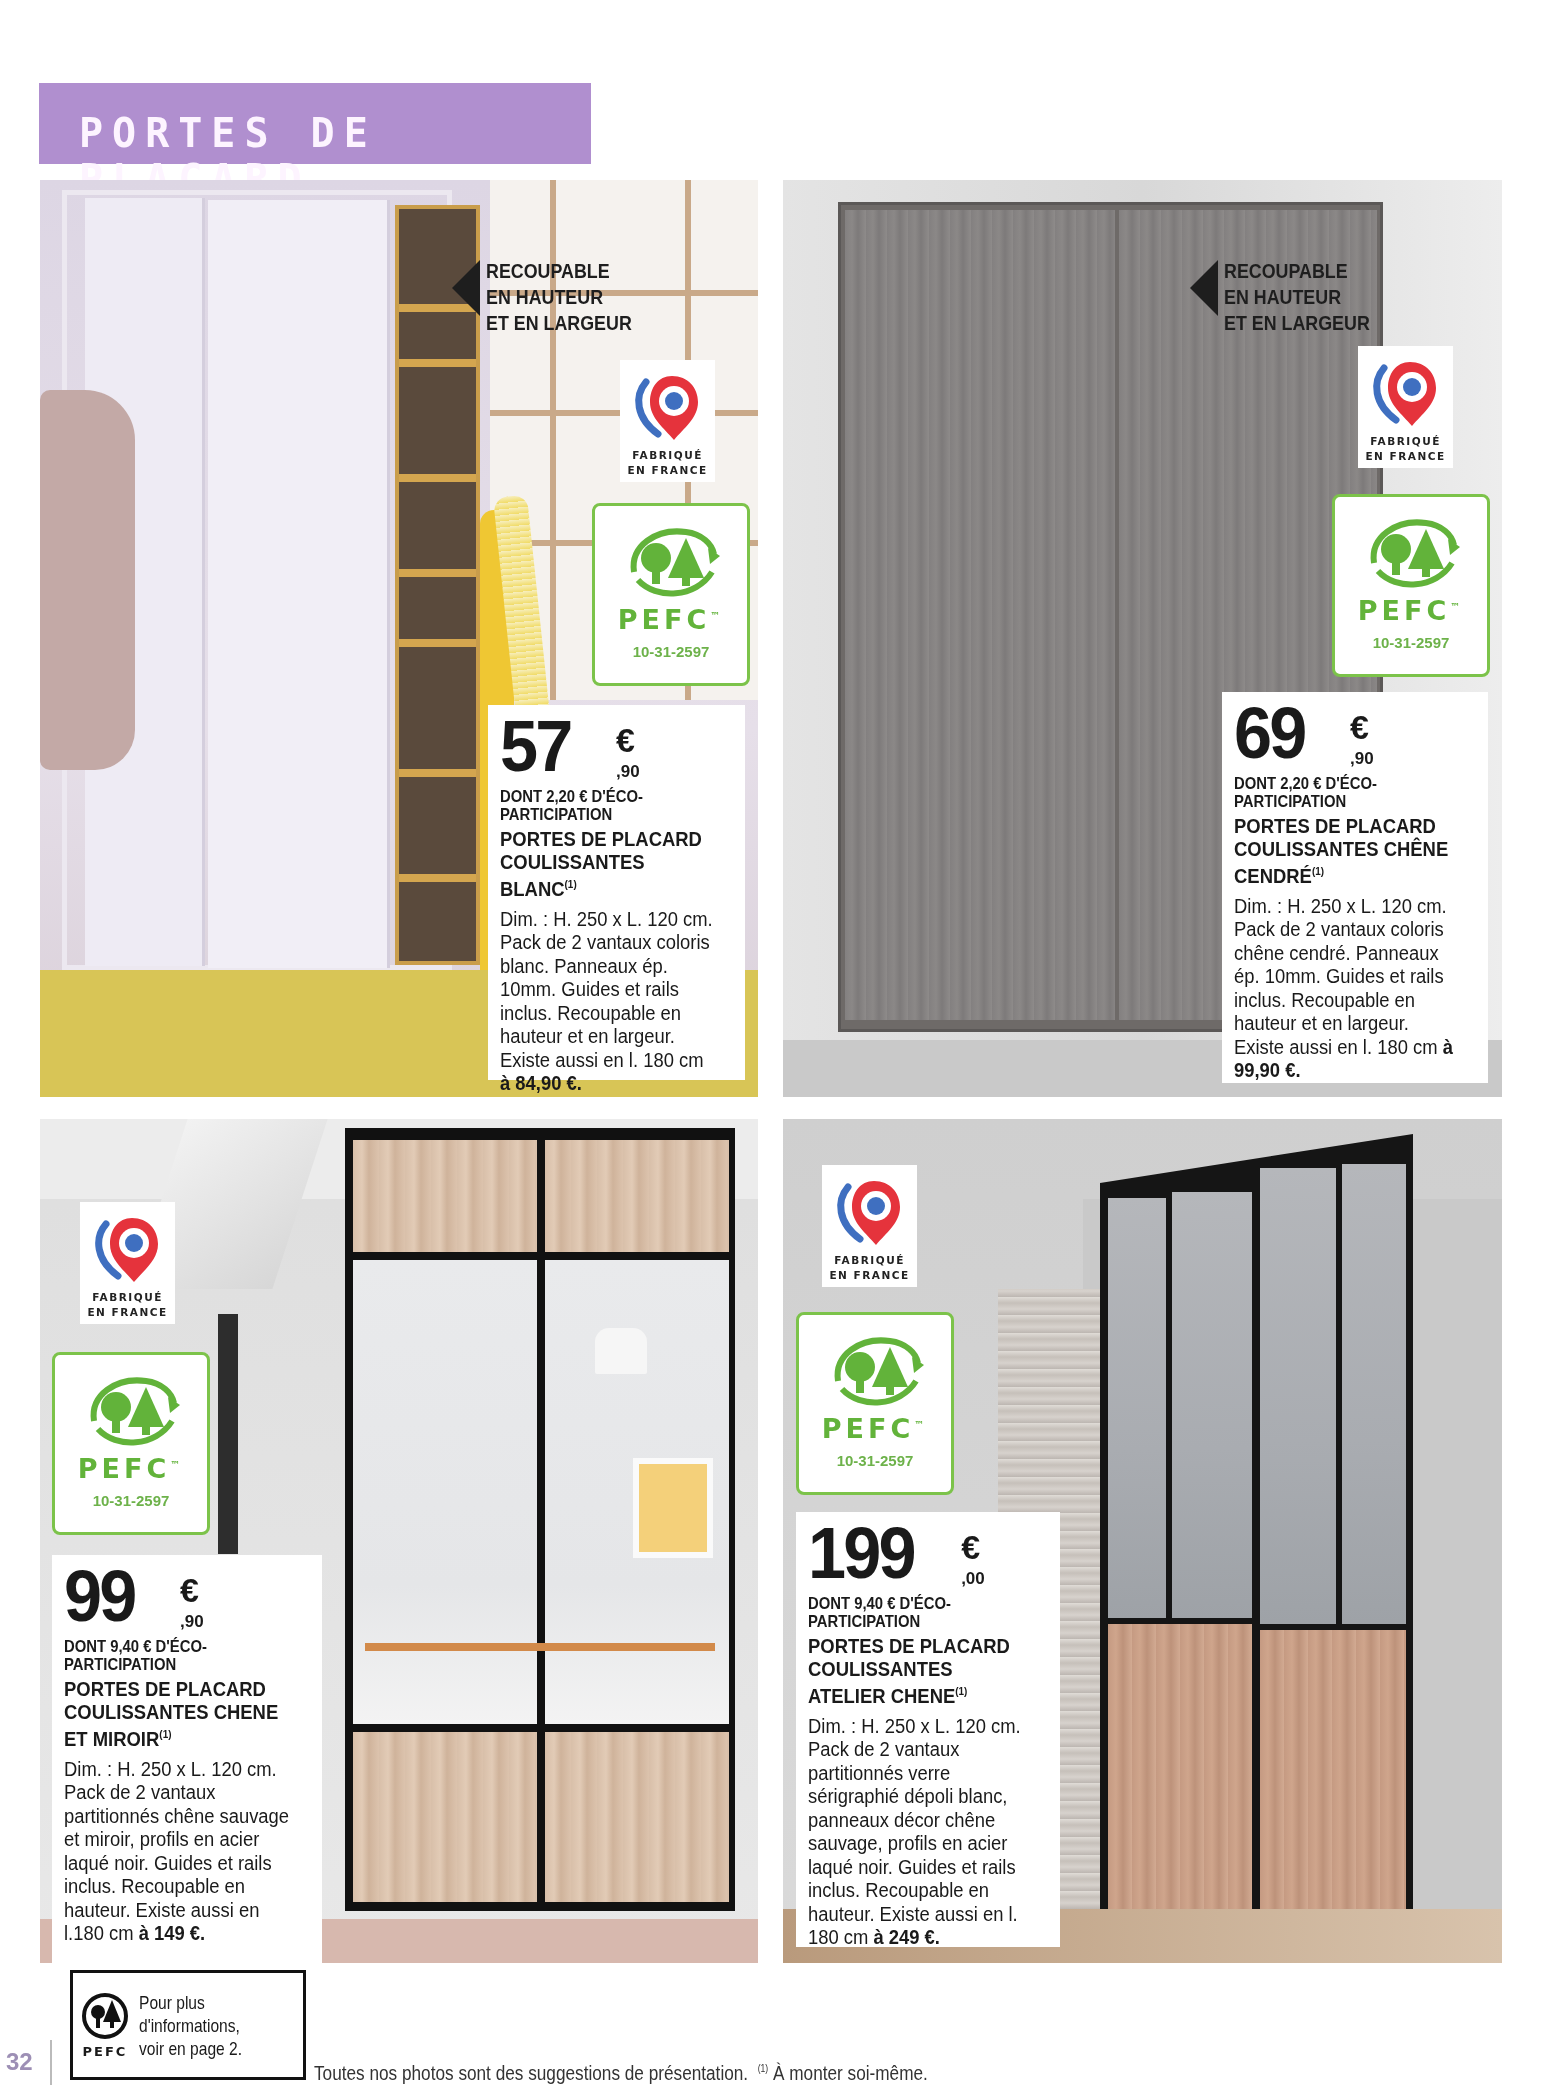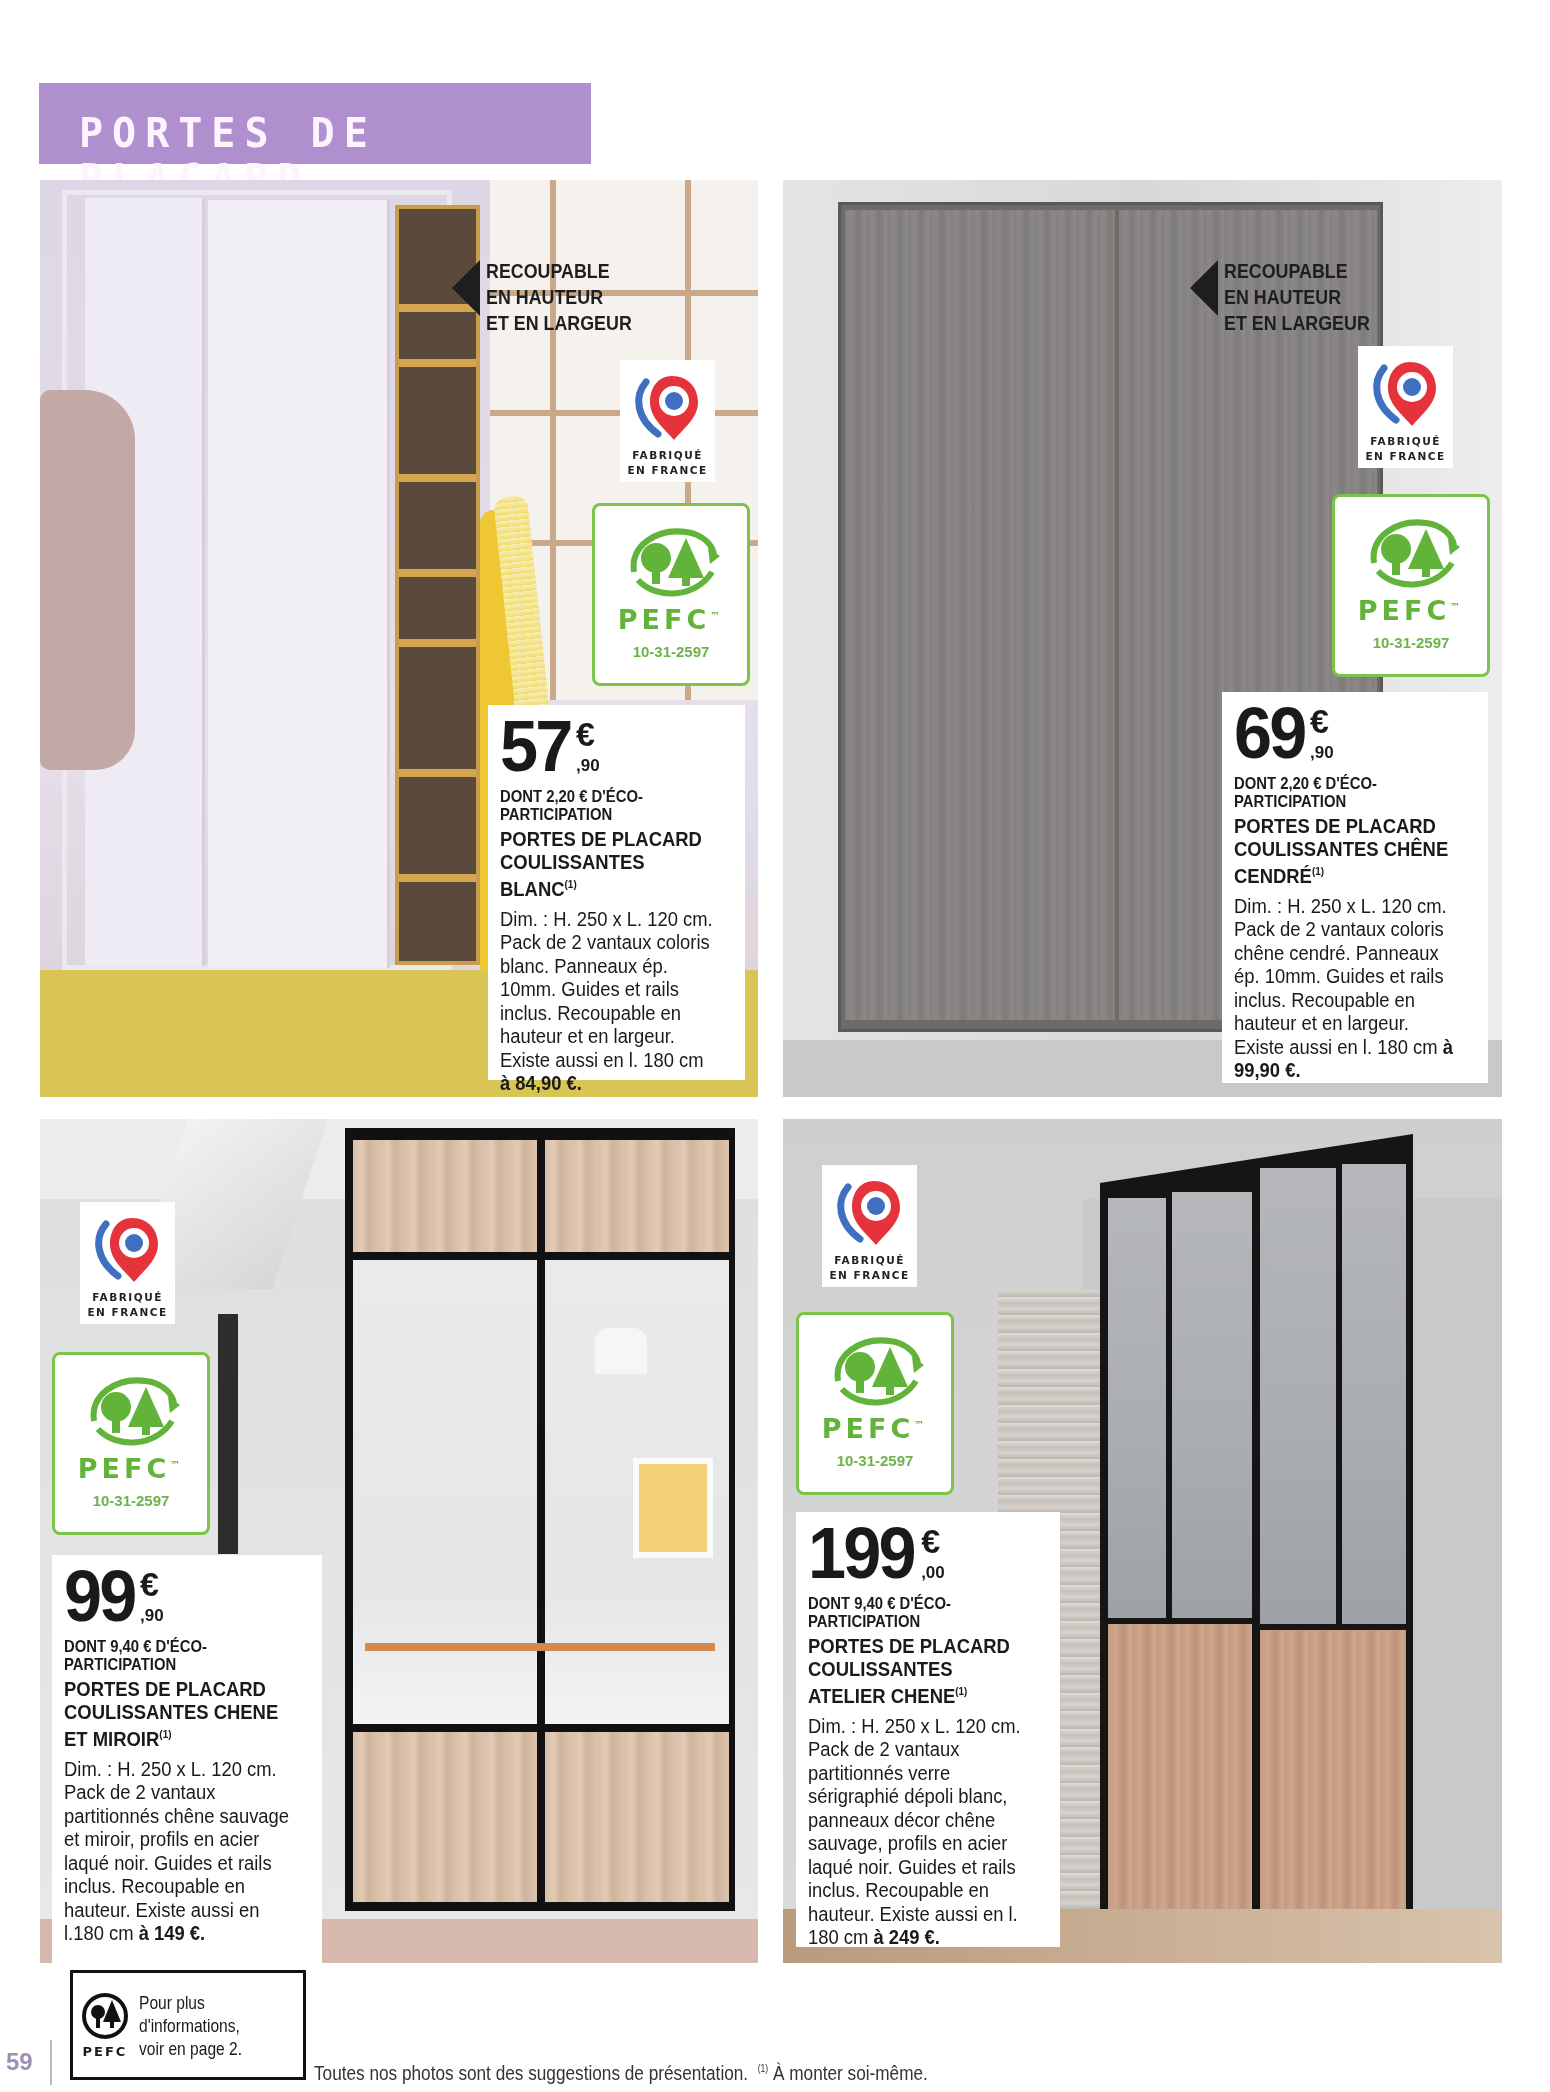--- a/index.html
+++ b/index.html
@@ -57,21 +57,21 @@
   .fab { position: absolute; width: 95px; background: #ffffff; text-align: center; padding: 8px 4px 6px; }
   .fab svg { display: block; margin: 0 auto; }
   .fab span { display: block; font-family: "DejaVu Sans", sans-serif; font-weight: bold; font-size: 10.5px; line-height: 11px; letter-spacing: 1.5px; color: #222; margin-top: 4px; }
 
   .pefc { position: absolute; width: 158px; height: 183px; background: #ffffff; border: 3px solid #7cc34a; border-radius: 8px; text-align: center; }
   .pefc svg { display: block; margin: 16px auto 0; }
   .pefc .pl { display: block; font-family: "DejaVu Sans", sans-serif; font-weight: bold; font-size: 27px; letter-spacing: 4px; color: #62b33a; margin-top: 2px; }
   .pefc .pn { display: block; font-family: "Liberation Sans", sans-serif; font-weight: bold; font-size: 15px; color: #6db24a; margin-top: 8px; }
 
   .pricebox { position: absolute; background: #ffffff; padding: 6px 10px 8px 12px; }
-  .price { display: flex; align-items: center; height: 70px; }
+  .price { display: flex; align-items: flex-end; height: 70px; gap: 40px; }
   .price .int { font-family: "Liberation Sans", sans-serif; font-weight: bold; font-size: 72px; line-height: 70px; letter-spacing: -3px; color: #1a1a1a; transform: scaleX(0.95); transform-origin: left; }
   .price .dec { display: flex; flex-direction: column; margin-left: 2px; }
   .price .cur { font-weight: bold; font-size: 34px; line-height: 34px; color: #1a1a1a; }
   .price .cents { font-weight: bold; font-size: 17px; line-height: 18px; margin-top: 6px; color: #1a1a1a; }
   .eco { font-weight: bold; font-size: 16.5px; line-height: 18px; color: #1a1a1a; margin-top: 6px; transform: scaleX(0.9); transform-origin: left; }
   .pname { font-weight: bold; font-size: 20.5px; line-height: 23px; color: #1a1a1a; margin-top: 4px; transform: scaleX(0.9); transform-origin: left; }
   .pname sup { font-size: 11px; }
   .pdesc { font-size: 20px; line-height: 23.5px; color: #1a1a1a; margin-top: 8px; transform: scaleX(0.92); transform-origin: left; }
   .pdesc b { font-weight: bold; }
 
@@ -324,21 +324,21 @@
     <span class="dec">
         <span class="cur">€</span>
         <span class="cents">,00</span>
       </span>
   </div>
   <div class="eco">DONT 9,40 € D'ÉCO-PARTICIPATION</div>
   <div class="pname"><span>PORTES DE PLACARD COULISSANTES ATELIER CHENE</span><sup>(1)</sup></div>
   <div class="pdesc"><span>Dim. : H. 250 x L. 120 cm. Pack de 2 vantaux partitionnés verre sérigraphié dépoli blanc, panneaux décor chêne sauvage, profils en acier laqué noir. Guides et rails inclus. Recoupable en hauteur. Existe aussi en l. 180 cm</span> <b>à 249 €.</b></div>
 </div>
 
-<div class="page-num">59</div>
+<div class="page-num">32</div>
 <div class="page-sep"></div>
 
 <div class="pefc-info">
   <div class="logo">
     <svg width="48" height="48" viewBox="0 0 48 48">
       <circle cx="24" cy="24" r="21" fill="none" stroke="#111" stroke-width="4"></circle>
       <circle cx="17" cy="20" r="7" fill="#111"></circle>
       <rect x="15" y="24" width="4" height="12" fill="#111"></rect>
       <path d="M31 8 L40 30 L22 30 Z" fill="#111"></path>
       <rect x="29" y="29" width="4" height="7" fill="#111"></rect>

